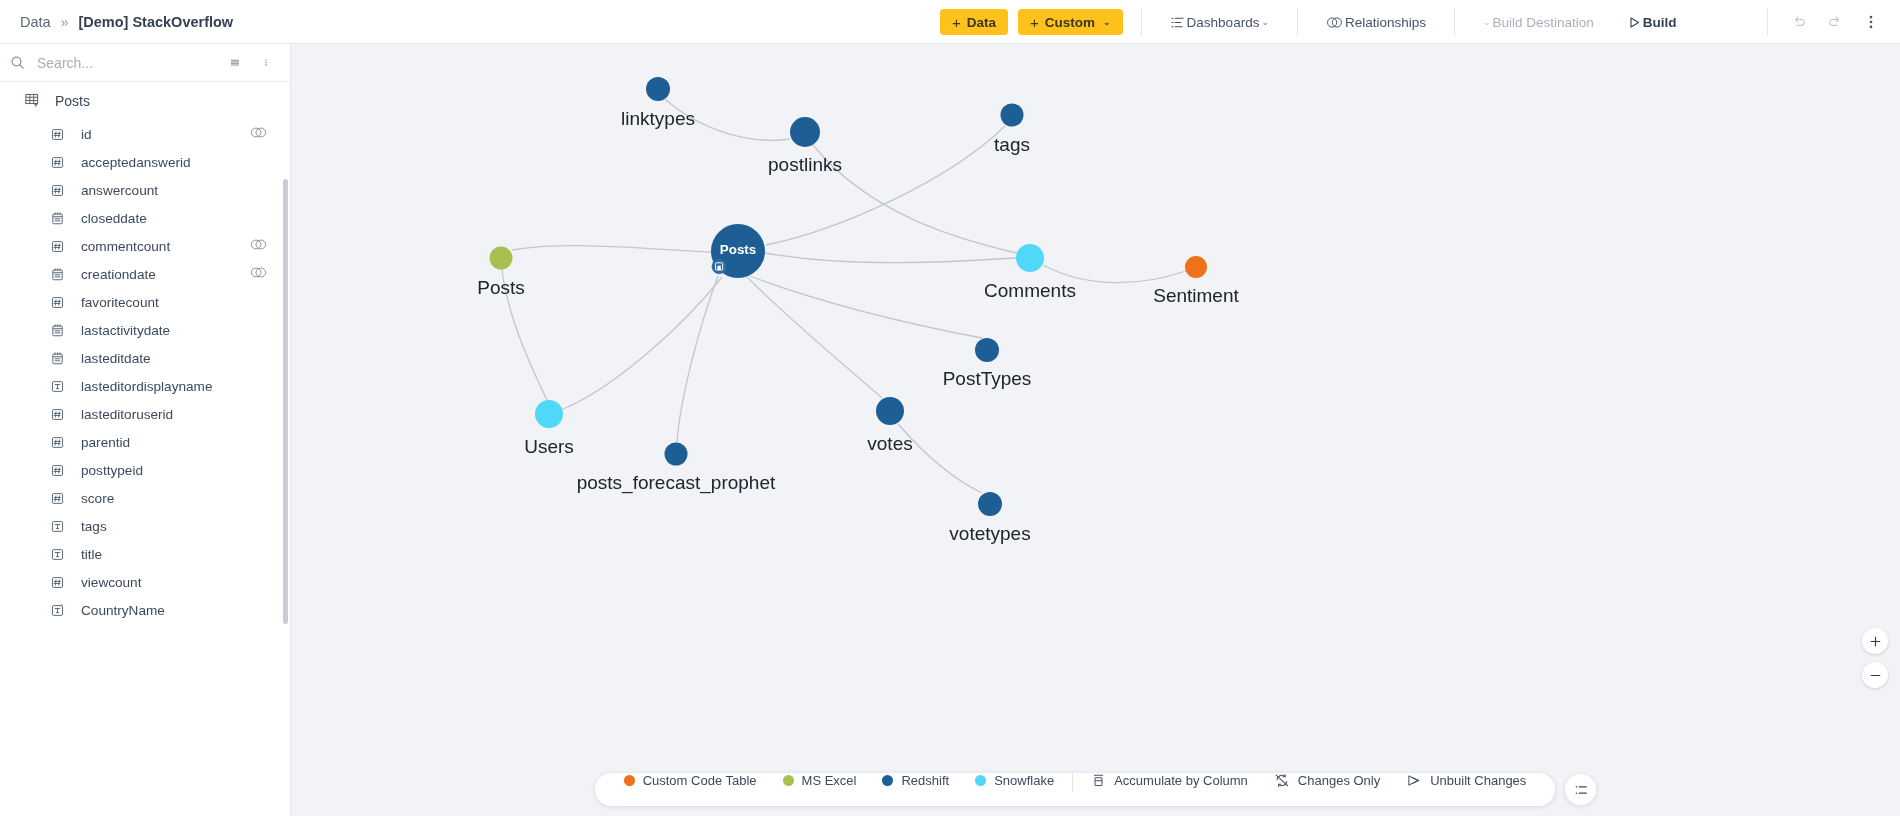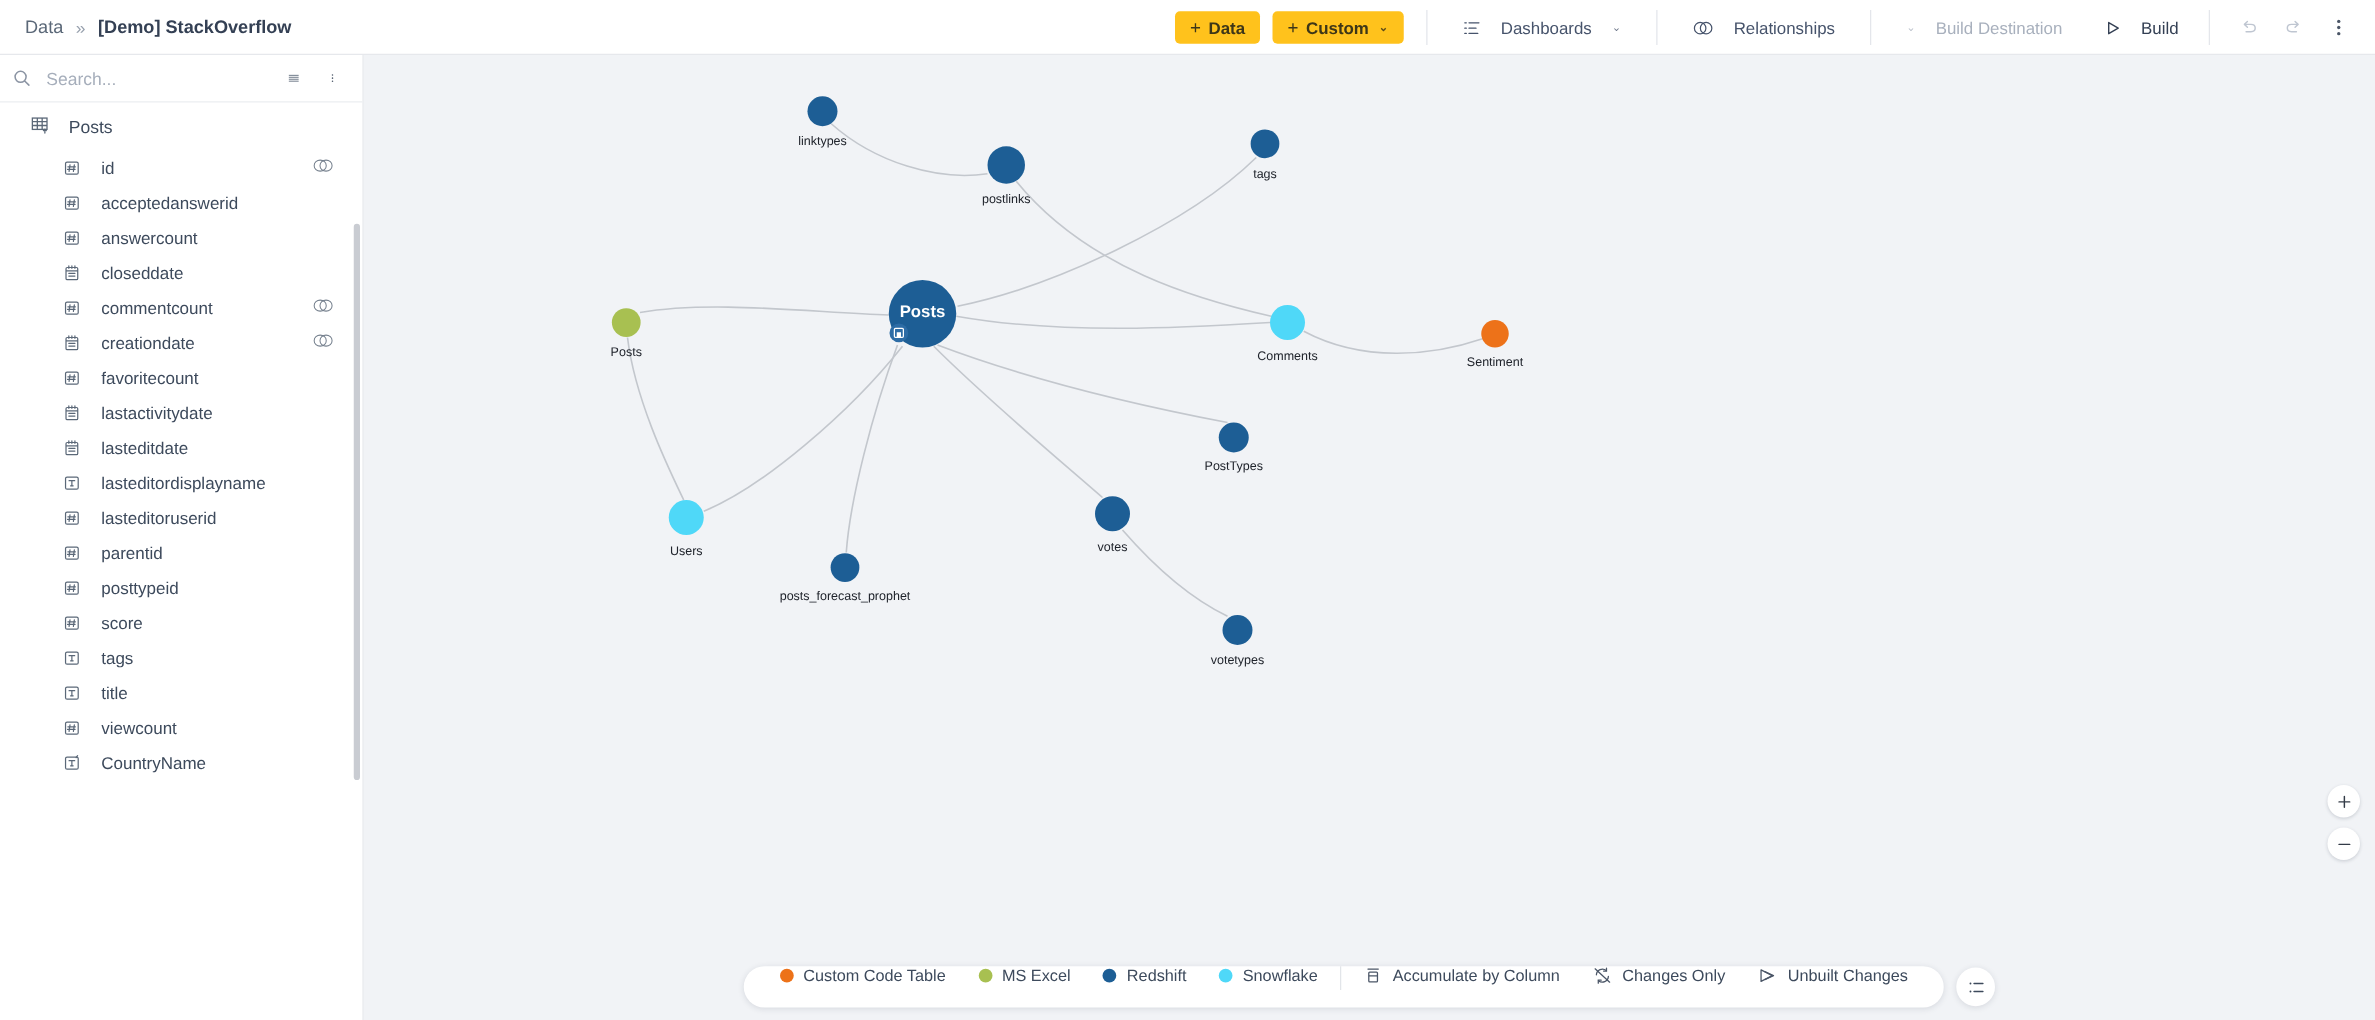--- a/index.html
+++ b/index.html
@@ -38,21 +38,21 @@
     display: inline-flex; align-items: center; gap: 6px;
     padding: 0 12px; cursor: pointer; white-space: nowrap;
   }
   .btn-yellow .plus { font-size: 15px; font-weight: normal; line-height: 1; }
   .btn-yellow .caret { font-size: 9px; margin-left: 2px; opacity: .85; }
   .mr8 { margin-right: 10px; }
 
   .divider-v { width: 1px; height: 28px; background: #e4e6eb; margin: 0 18px; }
 
   .tool-item {
-    display: inline-flex; align-items: center; gap: 16px;
+    display: inline-flex; align-items: center; gap: 2px;
     font-size: 13.5px; color: #46536b; cursor: pointer;
     padding: 0 10px; white-space: nowrap; font-weight: 500;
   }
   .tool-item.muted { color: #a8b0bd; }
   .tool-item .caret { font-size: 9px; opacity: .8; }
   .ico { display: inline-flex; align-items: center; justify-content: center; }
 
   .topbar-right {
     position: absolute; right: 14px; top: 0; height: 44px;
     display: flex; align-items: center; gap: 6px;
@@ -115,21 +115,21 @@
   .canvas {
     flex: 1; position: relative;
     background: #f1f3f6;
     overflow: hidden;
   }
   .graph-svg { position: absolute; inset: 0; width: 100%; height: 100%; }
 
   .node-label {
     position: absolute;
     transform: translateX(-50%);
-    font-size: 10px; color: #20242c;
+    font-size: 19px; color: #20242c;
     white-space: nowrap; pointer-events: none;
   }
   .node-title {
     position: absolute;
     transform: translate(-50%,-50%);
     font-size: 13.4px; font-weight: bold; color: #ffffff;
     white-space: nowrap; pointer-events: none;
   }
 
   
@@ -226,21 +226,21 @@
         <span>Relationships</span>
       </div>
 
       <div class="divider-v"></div>
 
       <div class="tool-item muted">
         <span class="caret">⌄</span>
         <span>Build Destination</span>
       </div>
 
-      <div class="tool-item" style="font-weight:normal;color:#344054;margin-left:14px;">
+      <div class="tool-item" style="font-weight:bold;color:#344054;margin-left:14px;">
         <span class="ico">
           <svg width="13" height="13" viewBox="0 0 14 14" fill="none" stroke="#344054" stroke-width="1.2" stroke-linejoin="round">
             <path d="M3.2 2.2 L11.4 7 L3.2 11.8 Z"></path>
           </svg>
         </span>
         <span>Build</span>
       </div>
     </div>
 
     <div class="topbar-right">

